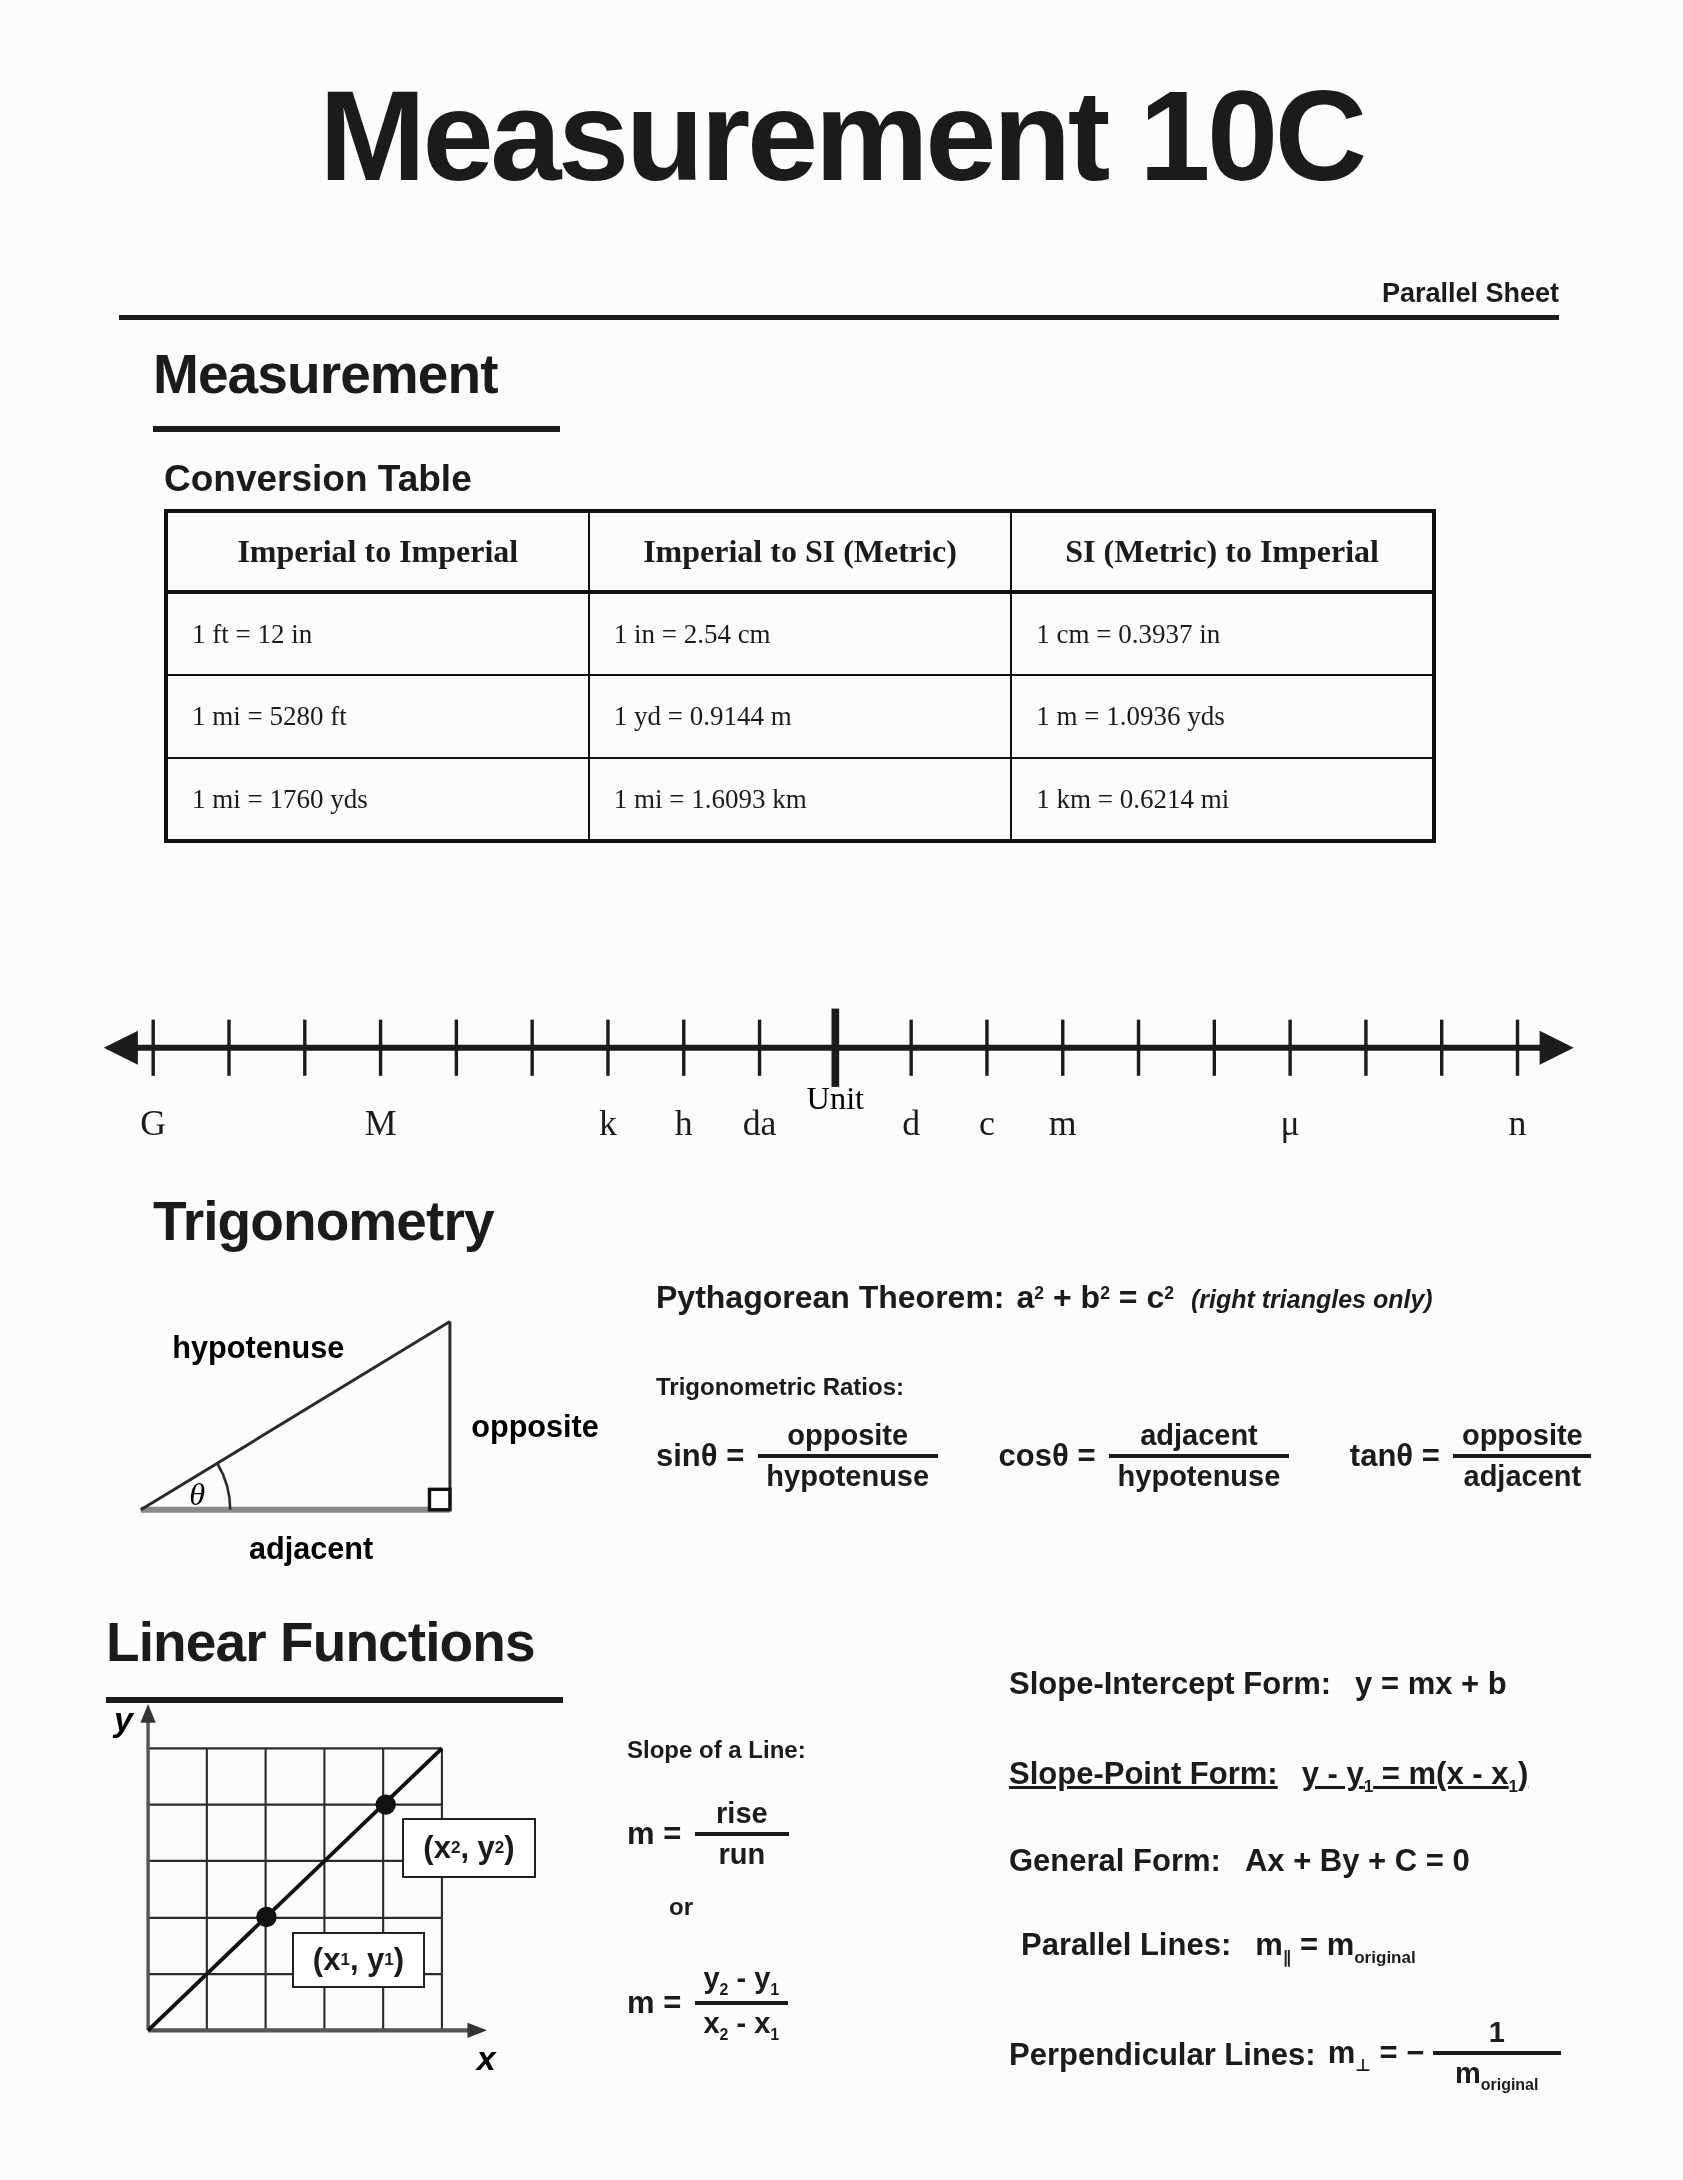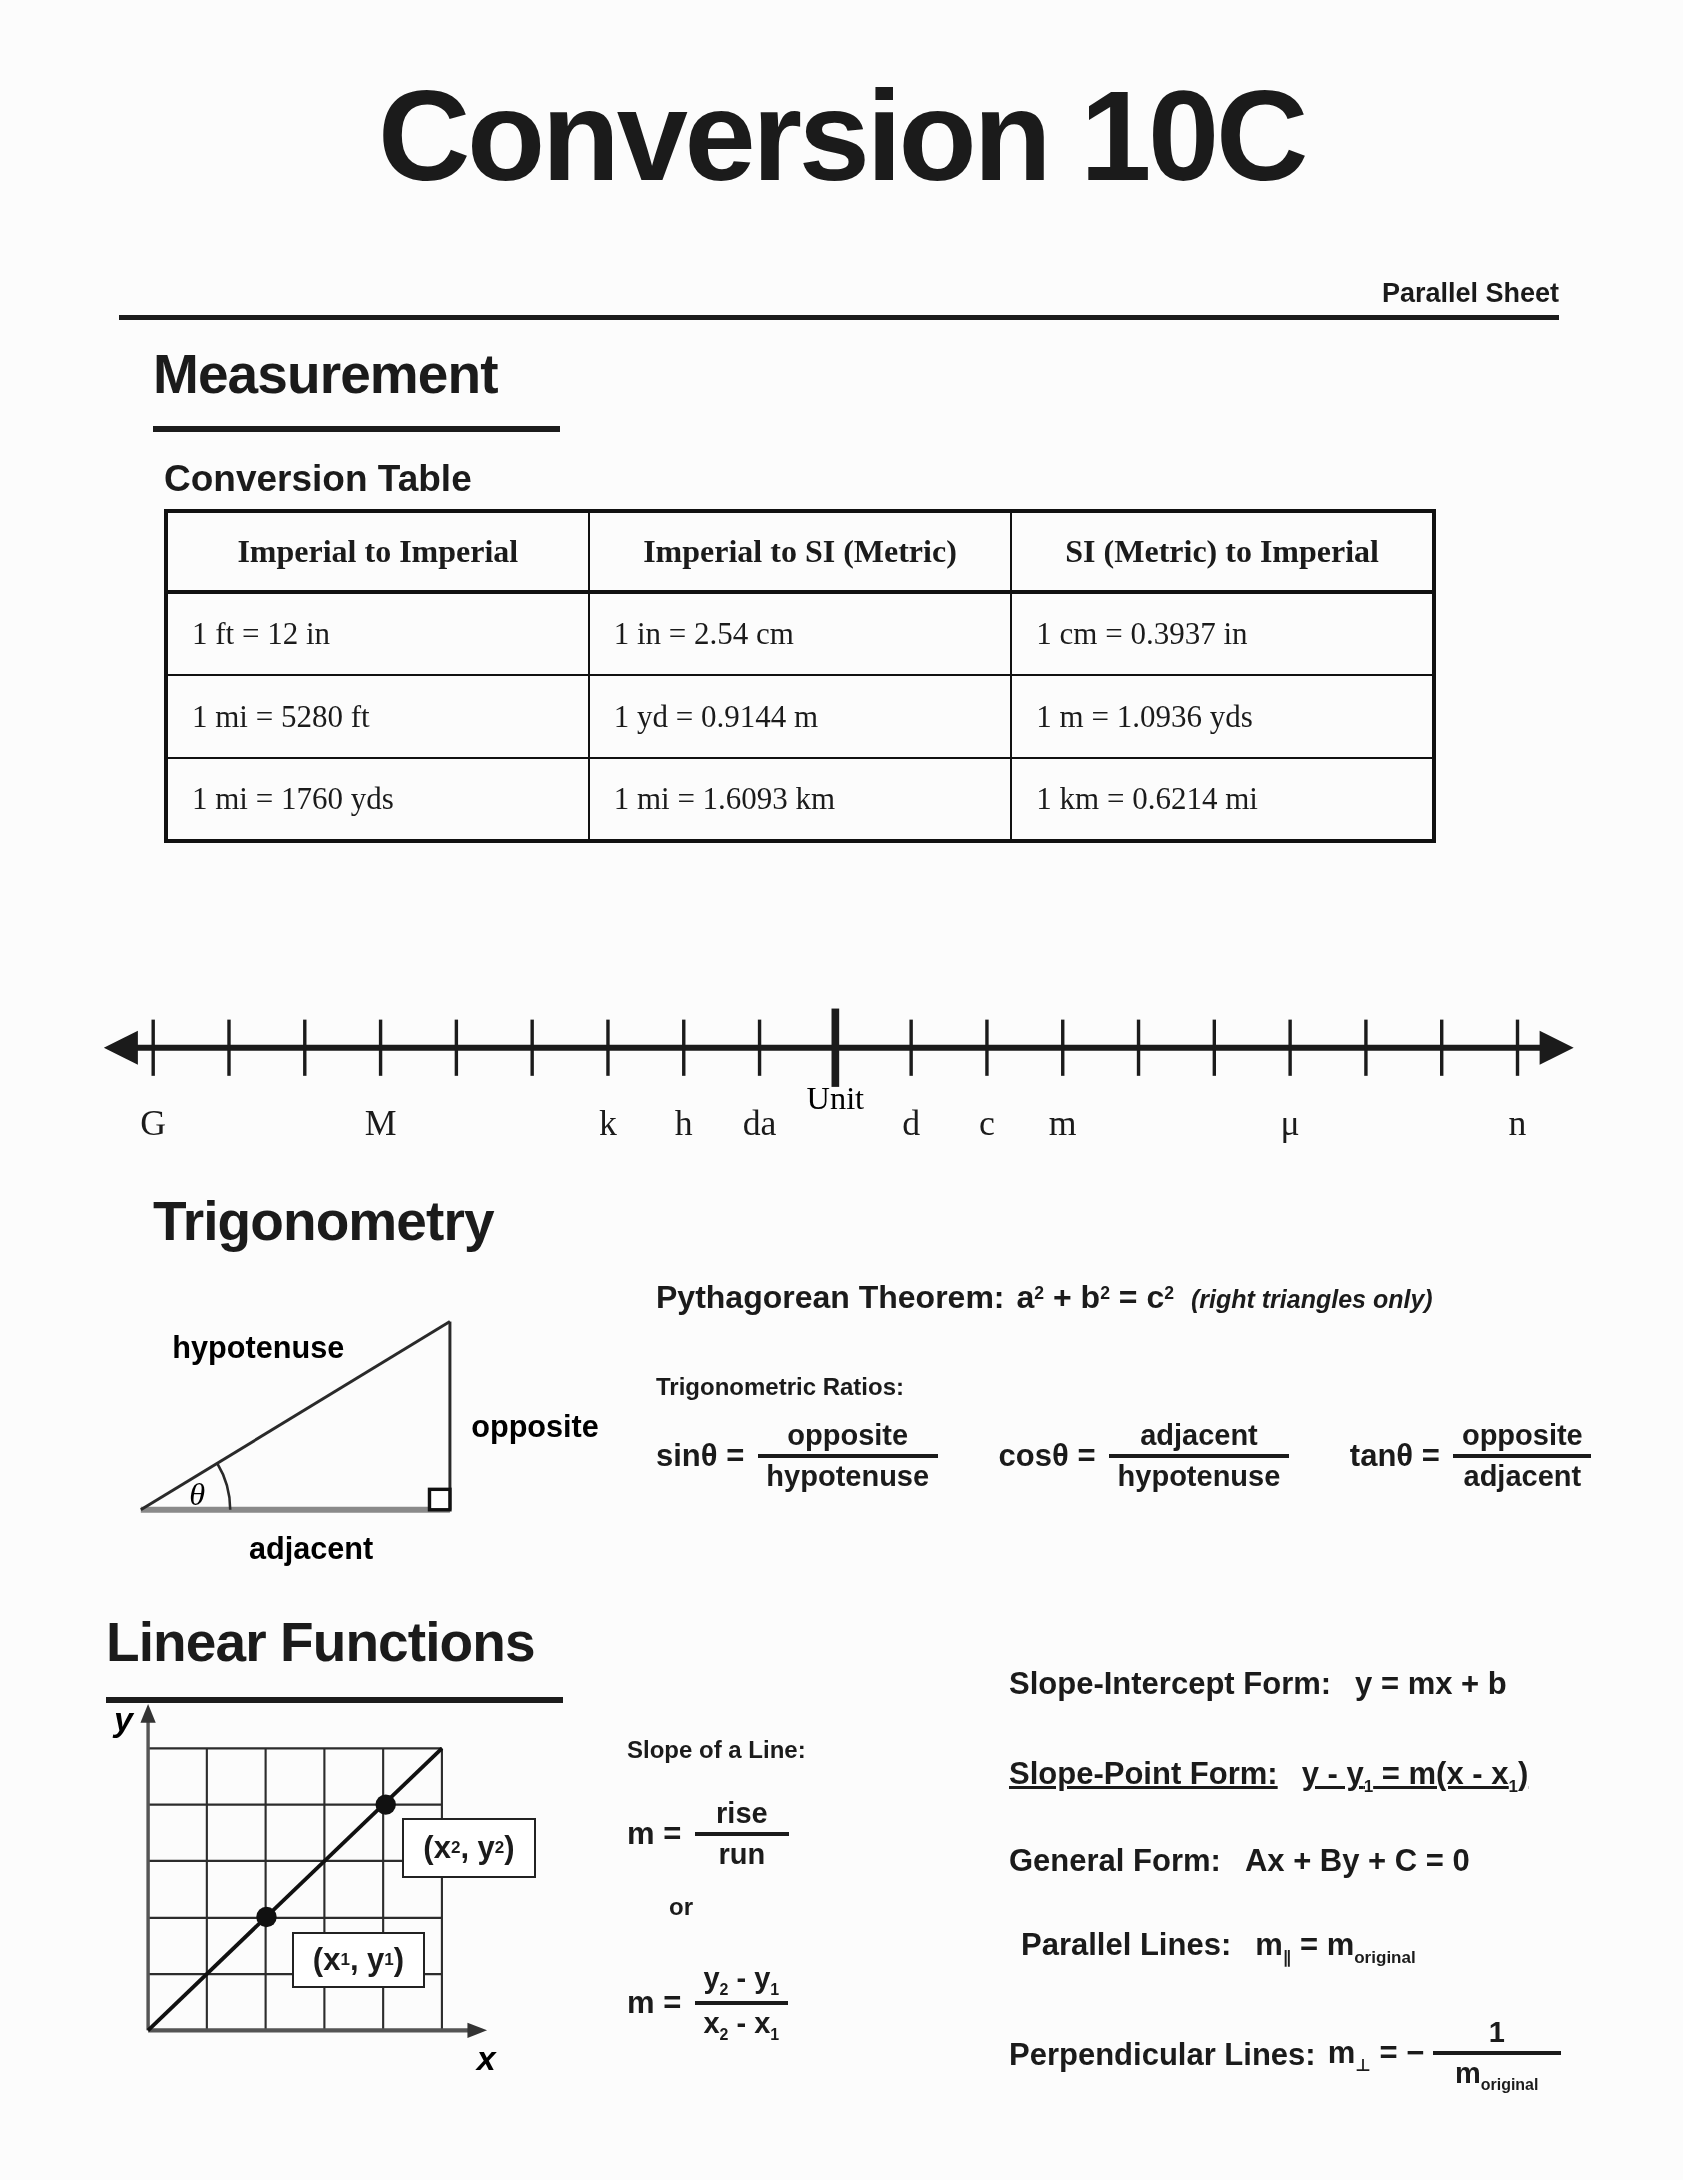--- a/index.html
+++ b/index.html
@@ -30,21 +30,21 @@
     left:164px; top:509px; width:1272px; position:absolute;
     border-collapse:collapse; table-layout:fixed;
     font-family:"Liberation Serif","DejaVu Serif",serif;
   }
   table.conv th, table.conv td { border:2.6px solid #111; }
   table.conv { border:4.3px solid #111; }
   table.conv th {
     height:81px; font-size:32px; font-weight:bold; text-align:center;
     border-bottom:4.3px solid #111;
   }
-  table.conv td { height:83px; font-size:31px; padding-left:24px; vertical-align:middle; }
+  table.conv td { height:83px; font-size:27px; padding-left:24px; vertical-align:middle; }
 
   
   .formula-row { display:flex; align-items:baseline; white-space:nowrap; }
   .flabel { font-size:31px; font-weight:bold; }
   .fbody  { font-size:31px; font-weight:bold; margin-left:12px; }
   .note   { font-style:italic; font-size:25px; margin-left:17px; font-weight:bold; }
   .sub { font-size:0.55em; vertical-align:-0.45em; }
   .sup { font-size:0.55em; vertical-align:0.5em; }
 
   .frac { display:inline-flex; flex-direction:column; align-items:stretch; text-align:center; }
@@ -68,21 +68,21 @@
   .form-center { display:flex; align-items:center; white-space:nowrap; }
 
   svg text { font-family:"Liberation Sans","DejaVu Sans",sans-serif; }
   svg text.serif { font-family:"Liberation Serif","DejaVu Serif",serif; }
 </style>
 </head>
 <body>
 
 <div id="page">
 
-  <div class="abs title">Conversion 10C</div>
+  <div class="abs title">Measurement 10C</div>
   <div class="abs sheet-label">Parallel Sheet</div>
   <div class="abs top-rule"></div>
 
   <div class="abs h1" style="left:153px; top:342px;">Measurement</div>
   <div class="abs rule" style="left:153px; top:426px; width:407px;"></div>
   <div class="abs h2" style="left:164px; top:458px;">Conversion Table</div>
 
   <table class="conv">
     <thead>
       <tr>

